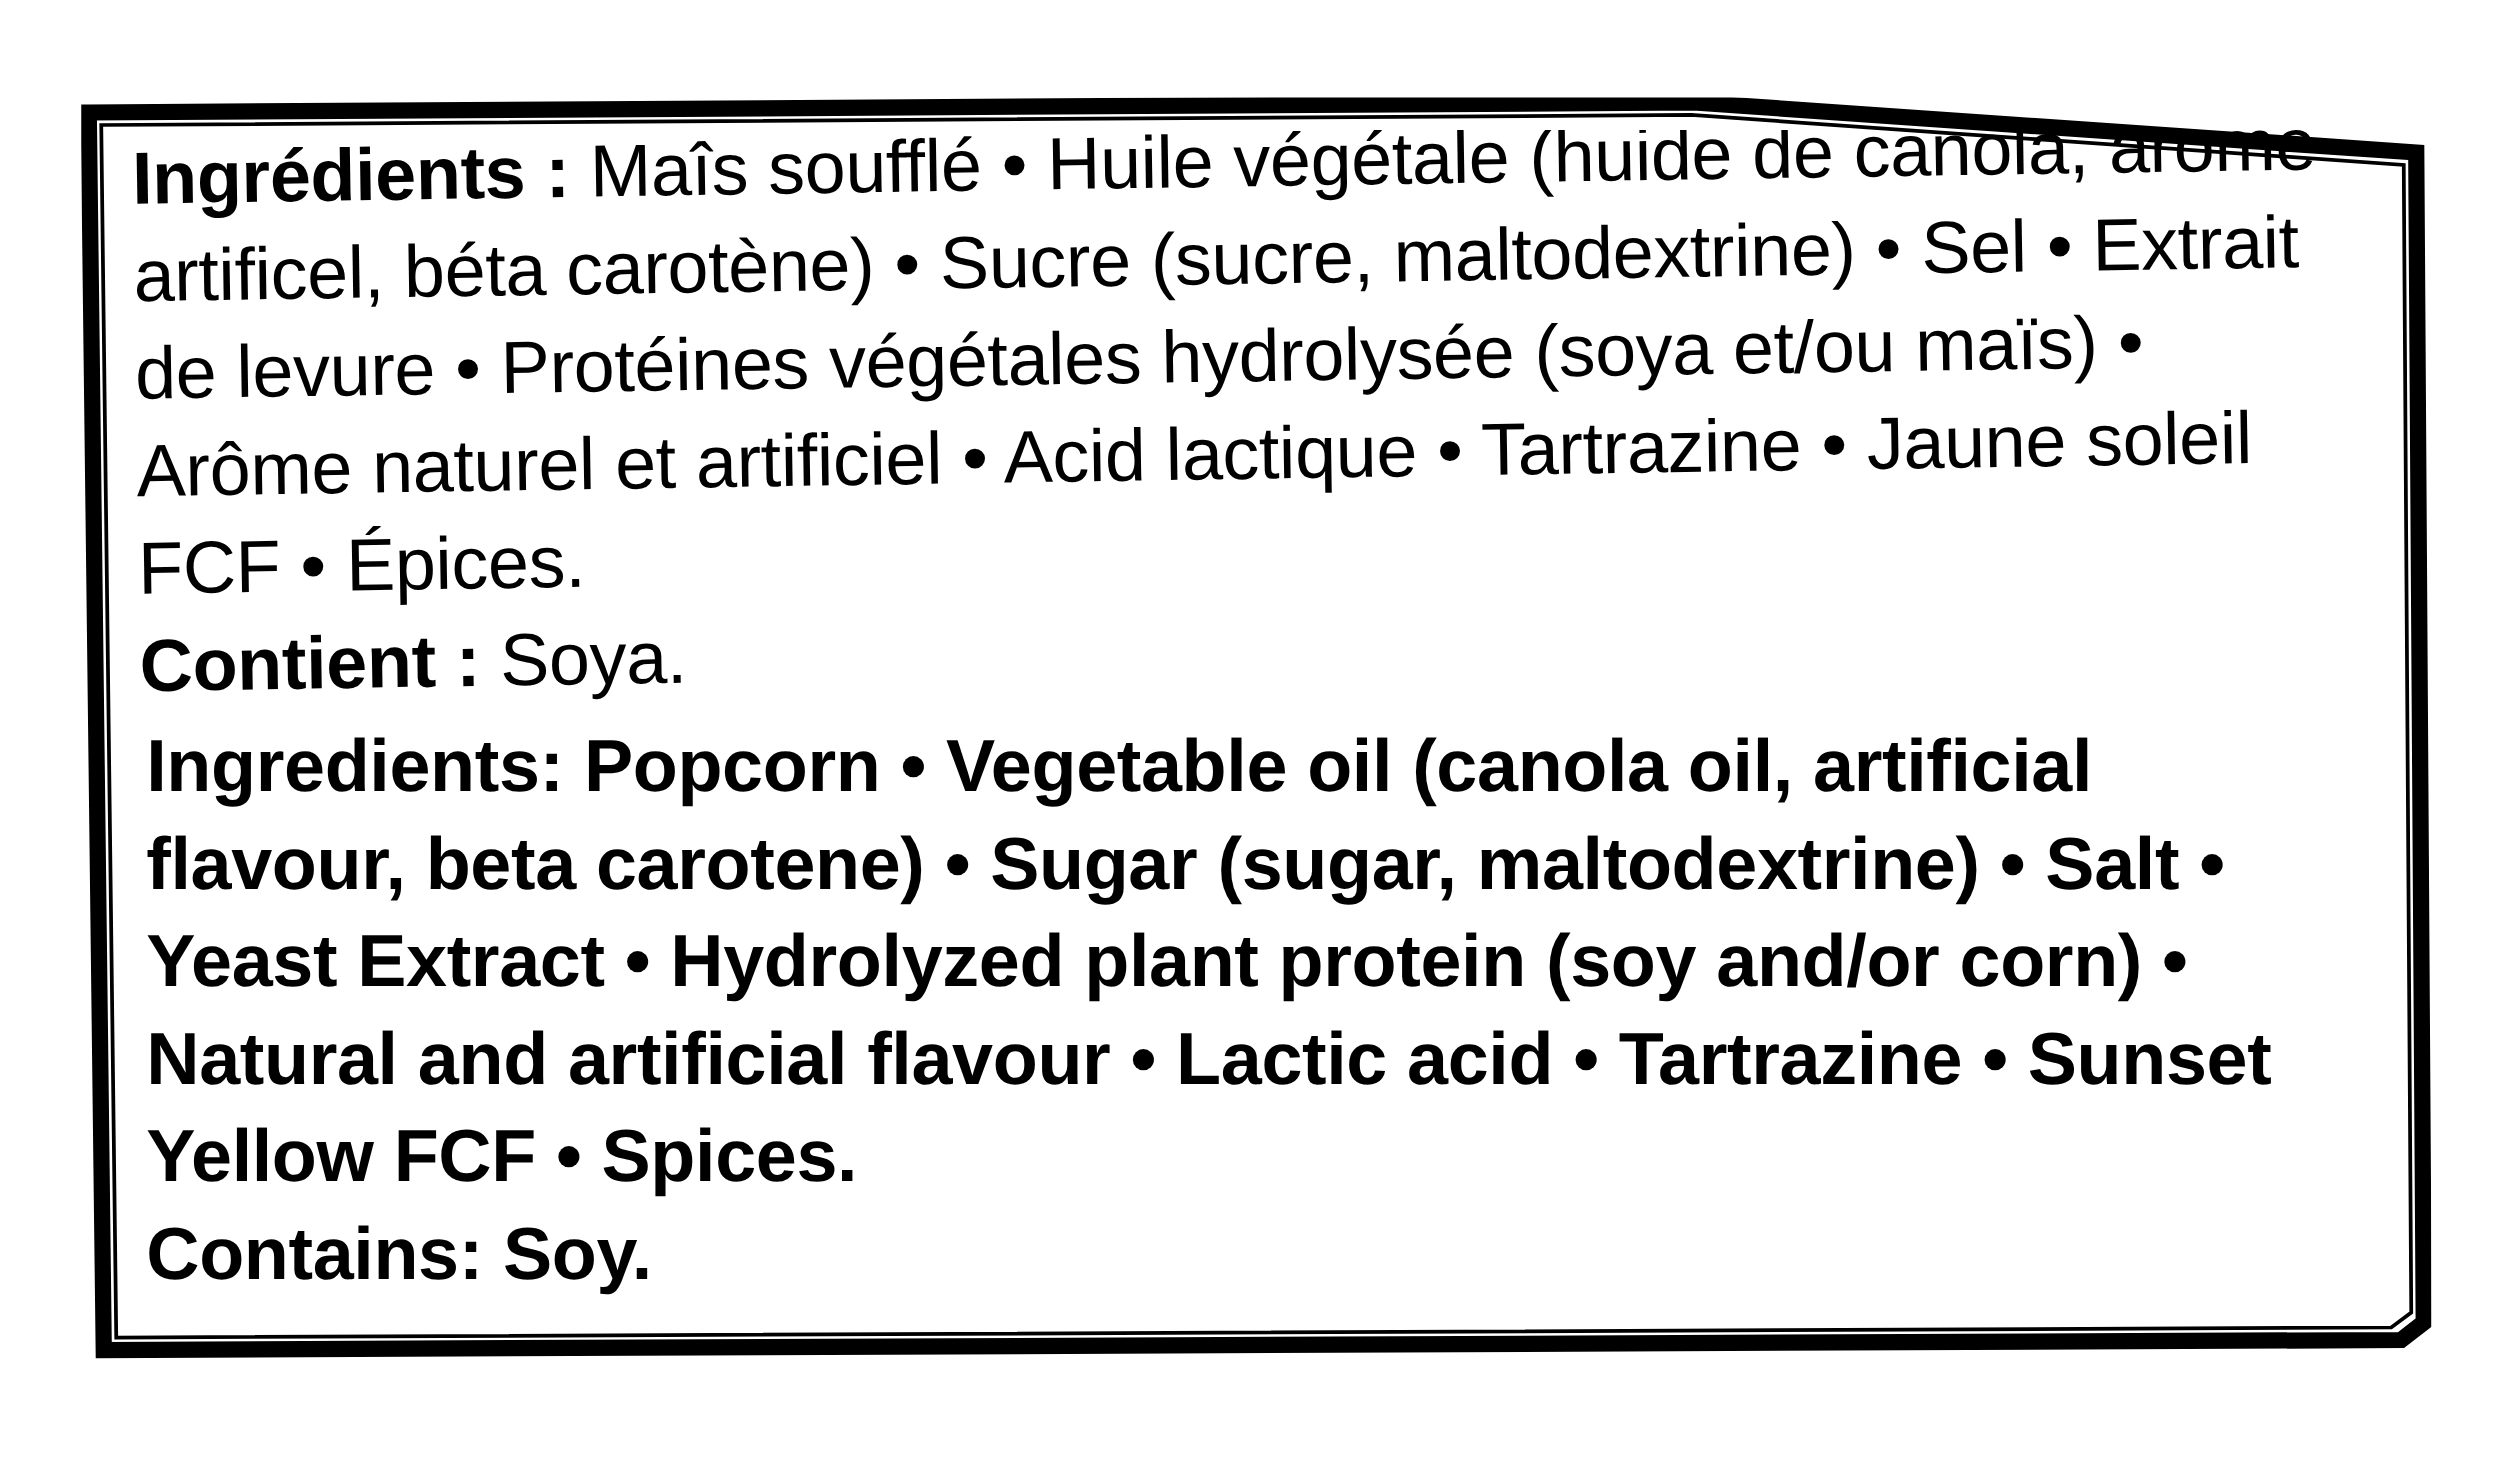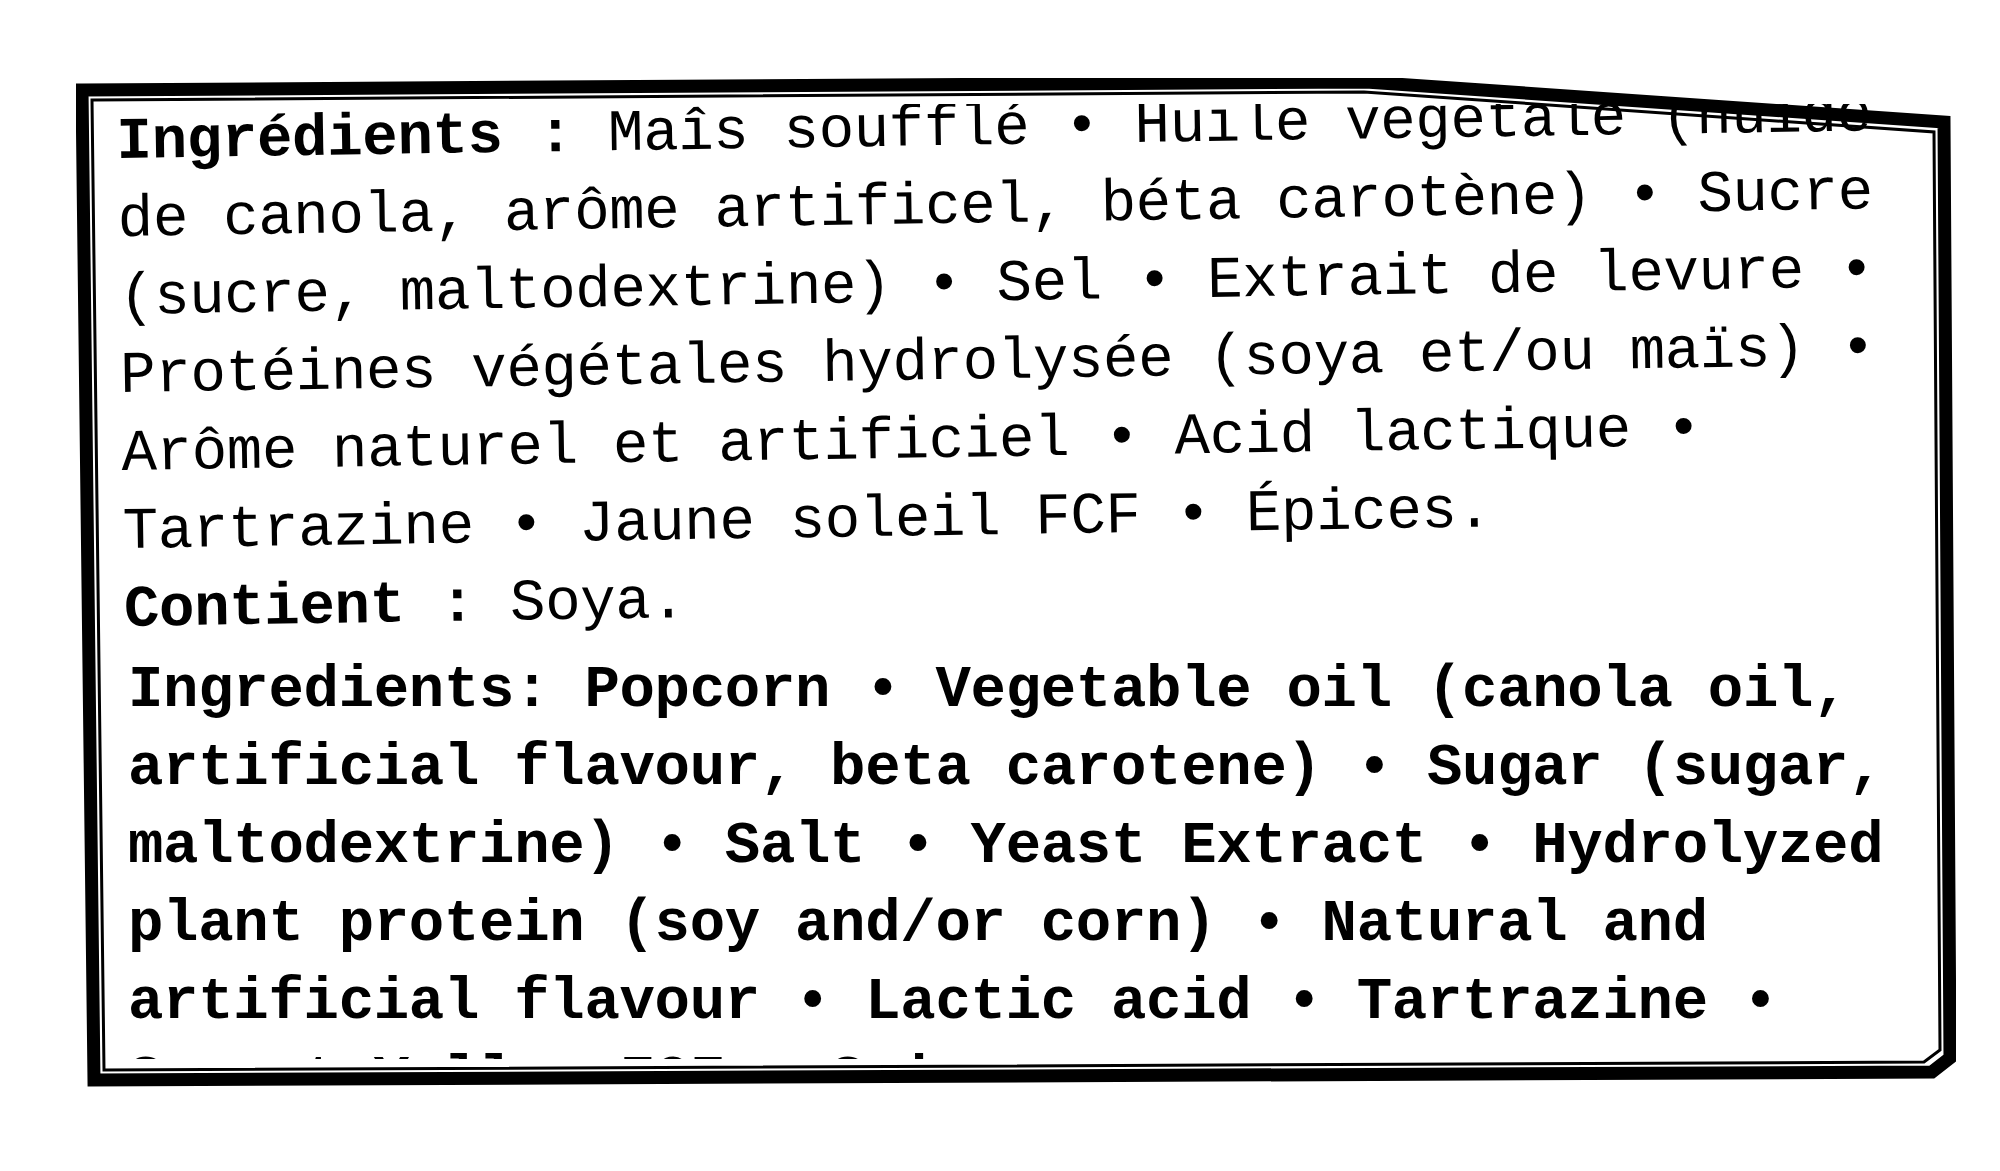--- a/index.html
+++ b/index.html
@@ -9,25 +9,24 @@
   }
   body {
     width: 2000px;
     height: 1171px;
     overflow: hidden;
     font-family: "Liberation Sans", sans-serif;
   }
 
   #label-panel {
     position: absolute;
-    left: 76px;
+    left: 65px;
     top: 78px;
     width: 1880px;
     height: 1010px;
-    font-family: Liberation Mono, monospace;
   }
 
   
   #label-border {
     position: absolute;
     left: 0;
     top: 0;
     width: 1880px;
     height: 1010px;
   }
@@ -96,16 +95,17 @@
 
   <div id="ingredient-text">
 
     <div id="french-block">
       <div class="para" id="french-ingredients"><span class="lead">Ingrédients :</span><span> Maîs soufflé • Huile végétale (huide de canola, arôme artificel, béta carotène) • Sucre (sucre, maltodextrine) • Sel • Extrait de levure • Protéines végétales hydrolysée (soya et/ou maïs) • Arôme naturel et artificiel • Acid lactique • Tartrazine • Jaune soleil FCF • Épices.</span></div>
       <div class="para" id="french-contains"><span class="lead">Contient :</span><span> Soya.</span></div>
     </div>
 
     <div id="english-block">
       <div class="para" id="english-ingredients"><span class="lead">Ingredients:</span><span> Popcorn • Vegetable oil (canola oil, artificial flavour, beta carotene) • Sugar (sugar, maltodextrine) • Salt • Yeast Extract • Hydrolyzed plant protein (soy and/or corn) • Natural and artificial flavour • Lactic acid • Tartrazine • Sunset Yellow FCF • Spices.</span></div>
+      <div class="para" id="english-contains"><span class="lead">Contains:</span><span> Soy.</span></div>
     </div>
 
   </div>
 </div>
 
 </body></html>

